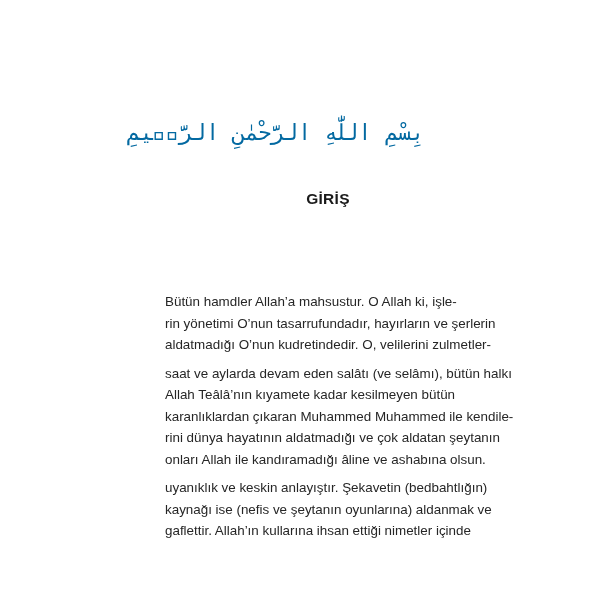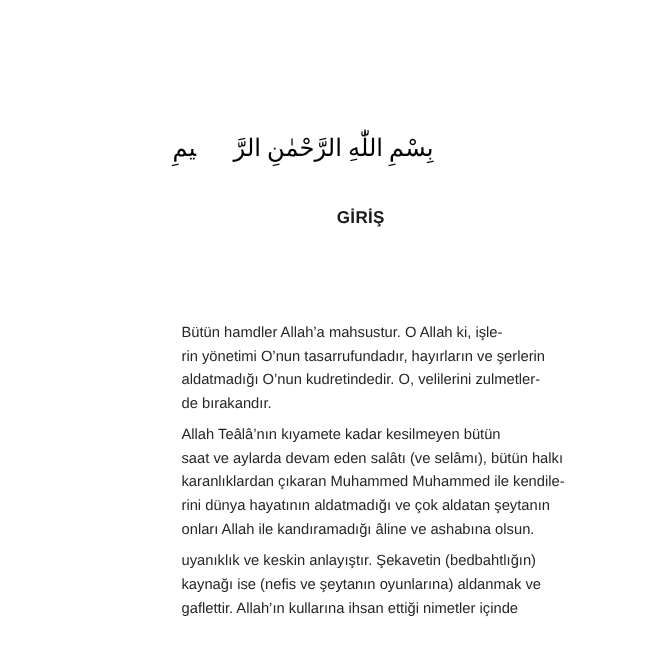--- a/index.html
+++ b/index.html
@@ -1,20 +1,20 @@
 <!DOCTYPE html>
 <html><head>
   <meta charset="utf-8">
   <style>
     html, body { margin: 0; padding: 0; background: #ffffff; }
     body { width: 600px; height: 600px; overflow: hidden; position: relative; }
     .page { position: absolute; left: 0; top: 0; width: 600px; height: 600px; background: #fff; }
     .basmala {
       position: absolute; left: 0; width: 551px; top: 115px; text-align: center;
-      font-family: Liberation Serif, serif; font-size: 22px; color: #000000; direction: rtl;
+      font-family: Liberation Mono, monospace; font-size: 22px; color: #0369a1; direction: rtl;
       line-height: 40px;
     }
     .title {
       position: absolute; left: 0; width: 600px; top: 190px; text-align: center;
       font-family: "Liberation Sans", sans-serif; font-weight: bold; font-size: 15.5px;
       color: #1a1a1a; letter-spacing: 0.3px; padding-left: 28px;
     }
     .body {
       position: absolute; left: 143px; top: 291px; width: 311px;
       font-family: "Liberation Sans", sans-serif; font-size: 13.4px; line-height: 21.5px;
@@ -30,25 +30,24 @@
 
 <div class="page">
   <div class="basmala">بِسْمِ اللّٰهِ الرَّحْمٰنِ الرَّح۪يمِ</div>
   <div class="title">GİRİŞ</div>
 
   <div class="body">
     <div class="para">
       <span class="line first">Bütün hamdler Allah’a mahsustur. O Allah ki, işle-</span>
       <span class="line">rin yönetimi O’nun tasarrufundadır, hayırların ve şerlerin</span>
       <span class="line">aldatmadığı O’nun kudretindedir. O, velilerini zulmetler-</span>
-      <span class="line last">de bırakandır.</span>
     </div>
     <div class="para">
+      <span class="line">saat ve aylarda devam eden salâtı (ve selâmı), bütün halkı</span>
       <span class="line first">Allah Teâlâ’nın kıyamete kadar kesilmeyen bütün</span>
-      <span class="line">saat ve aylarda devam eden salâtı (ve selâmı), bütün halkı</span>
       <span class="line">karanlıklardan çıkaran Muhammed Muhammed ile kendile-</span>
       <span class="line">rini dünya hayatının aldatmadığı ve çok aldatan şeytanın</span>
       <span class="line last">onları Allah ile kandıramadığı âline ve ashabına olsun.</span>
     </div>
     <div class="para">
       <span class="line">uyanıklık ve keskin anlayıştır. Şekavetin (bedbahtlığın)</span>
       <span class="line">kaynağı ise (nefis ve şeytanın oyunlarına) aldanmak ve</span>
       <span class="line">gaflettir. Allah’ın kullarına ihsan ettiği nimetler içinde</span>
 
     </div>

